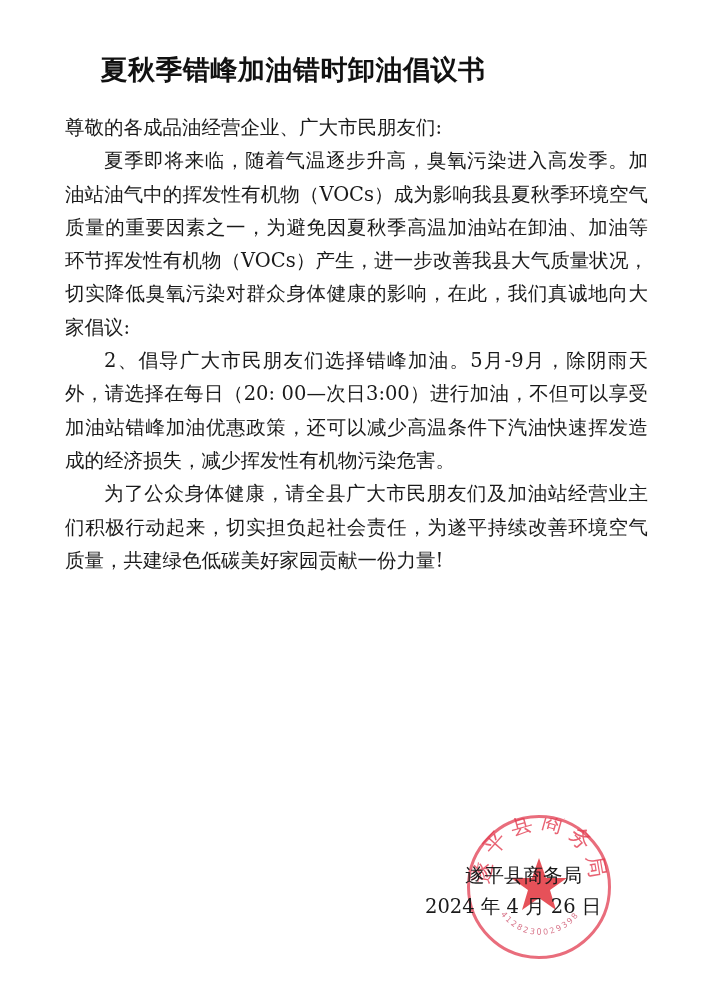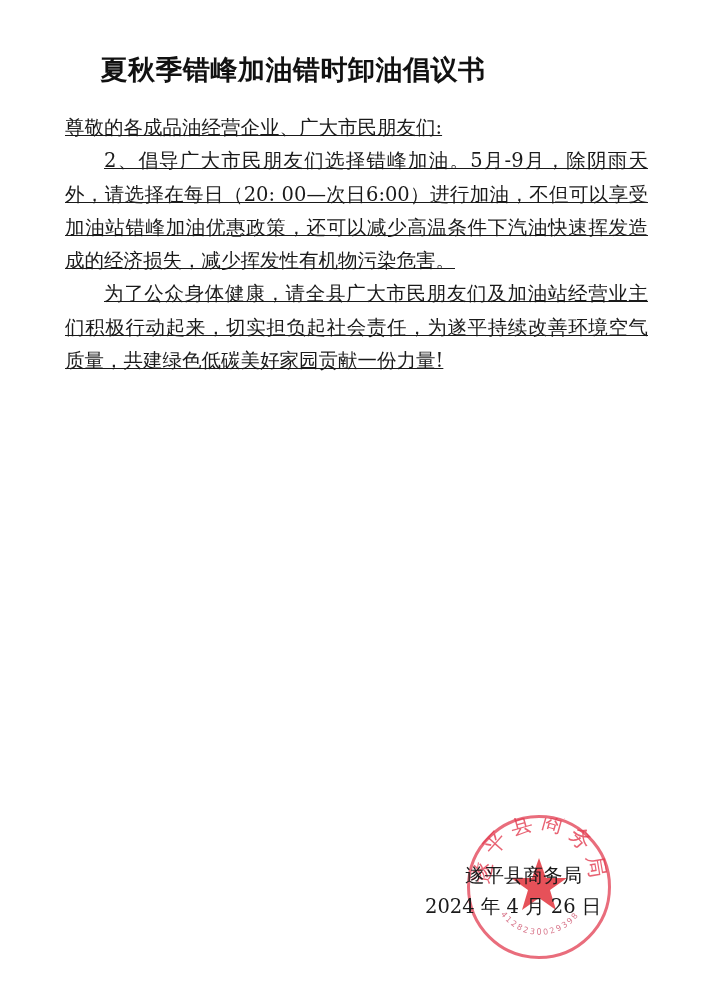--- a/index.html
+++ b/index.html
@@ -9,38 +9,39 @@
   }
   .title {
     position:absolute; top:52px; left:0; width:586px; text-align:center;
     font-size:27px; font-weight:bold; letter-spacing:0.5px; color:#111;
     font-family: "DejaVu Serif", serif;
   }
   .body-text {
     position:absolute; left:65px; top:111px; width:583px;
     font-size:19.5px; line-height:33.3px; text-align:justify; text-justify:inter-character;
   }
-  .body-text p { margin:0;text-decoration:underline; }
+  .body-text p { margin:0; }
   .indent { text-indent:2em; }
   .org { top:862px; left:465px; width:auto; position:absolute; }
   .date { top:893px; left:425px; width:auto; position:absolute; }
   .stamp {
     position:absolute; left:467px; top:815px; width:138px; height:138px;
     border:3px solid rgba(226,60,80,0.75); border-radius:50%;
   }
   .stamp svg { position:absolute; left:0; top:0; }
 </style>
 </head>
 <body>
 
 <div class="title">夏秋季错峰加油错时卸油倡议书</div>
 
 <div class="body-text">
   <p>尊敬的各成品油经营企业、广大市民朋友们:</p>
-  <p class="indent">2、倡导广大市民朋友们选择错峰加油。5月-9月，除阴雨天外，请选择在每日（20: 00—次日6:00）进行加油，不但可以享受加油站错峰加油优惠政策，还可以减少高温条件下汽油快速挥发造成的经济损失，减少挥发性有机物污染危害。</p>
+  <p class="indent">夏季即将来临，随着气温逐步升高，臭氧污染进入高发季。加油站油气中的挥发性有机物（VOCs）成为影响我县夏秋季环境空气质量的重要因素之一，为避免因夏秋季高温加油站在卸油、加油等环节挥发性有机物（VOCs）产生，进一步改善我县大气质量状况，切实降低臭氧污染对群众身体健康的影响，在此，我们真诚地向大家倡议:</p>
+  <p class="indent">2、倡导广大市民朋友们选择错峰加油。5月-9月，除阴雨天外，请选择在每日（20: 00—次日3:00）进行加油，不但可以享受加油站错峰加油优惠政策，还可以减少高温条件下汽油快速挥发造成的经济损失，减少挥发性有机物污染危害。</p>
   <p class="indent">为了公众身体健康，请全县广大市民朋友们及加油站经营业主们积极行动起来，切实担负起社会责任，为遂平持续改善环境空气质量，共建绿色低碳美好家园贡献一份力量!</p>
 </div>
 
 <div class="stamp">
   <svg width="138" height="138" viewBox="0 0 138 138">
     <defs>
       <path id="arc" d="M 22 75 A 50 50 0 1 1 118 75"></path>
       <path id="arcb" d="M 28 92 A 48 48 0 0 0 112 92"></path>
     </defs>
     <text font-size="22" fill="rgba(226,60,80,0.8)" font-family="DejaVu Serif, serif" letter-spacing="6">

